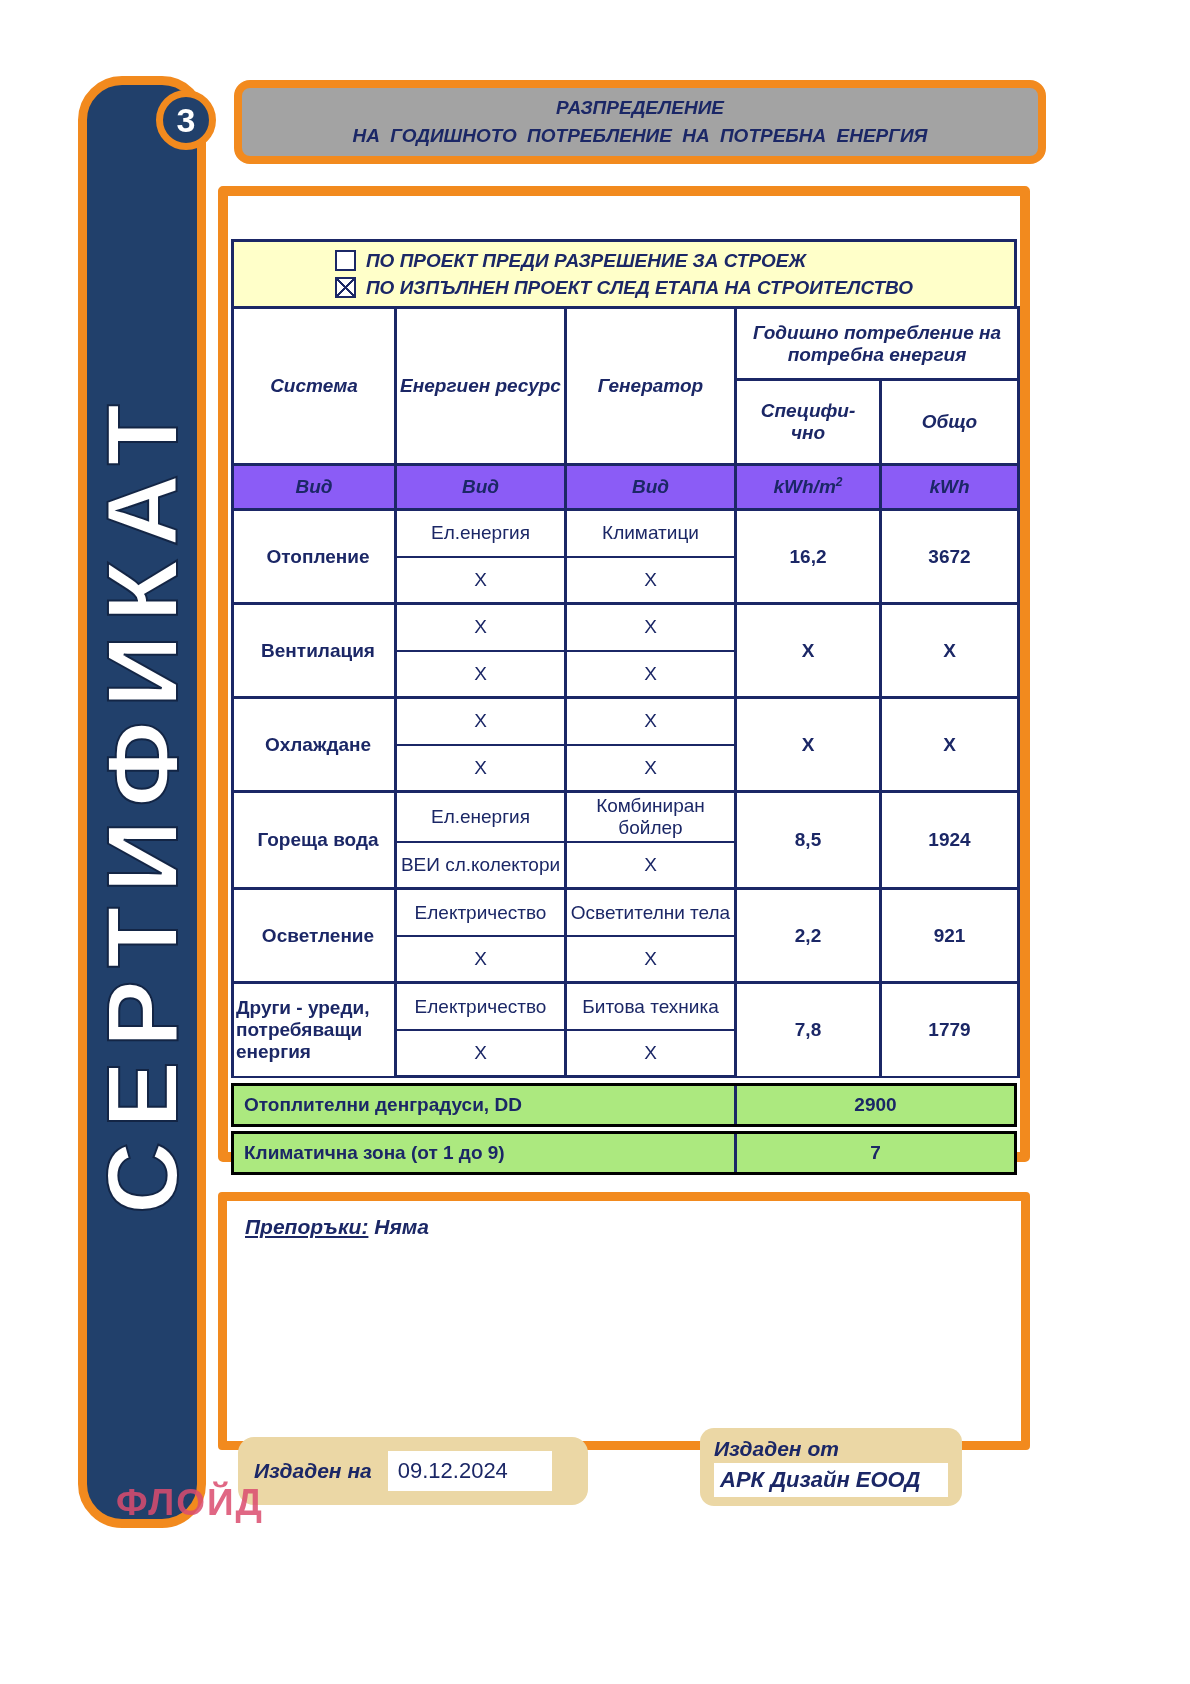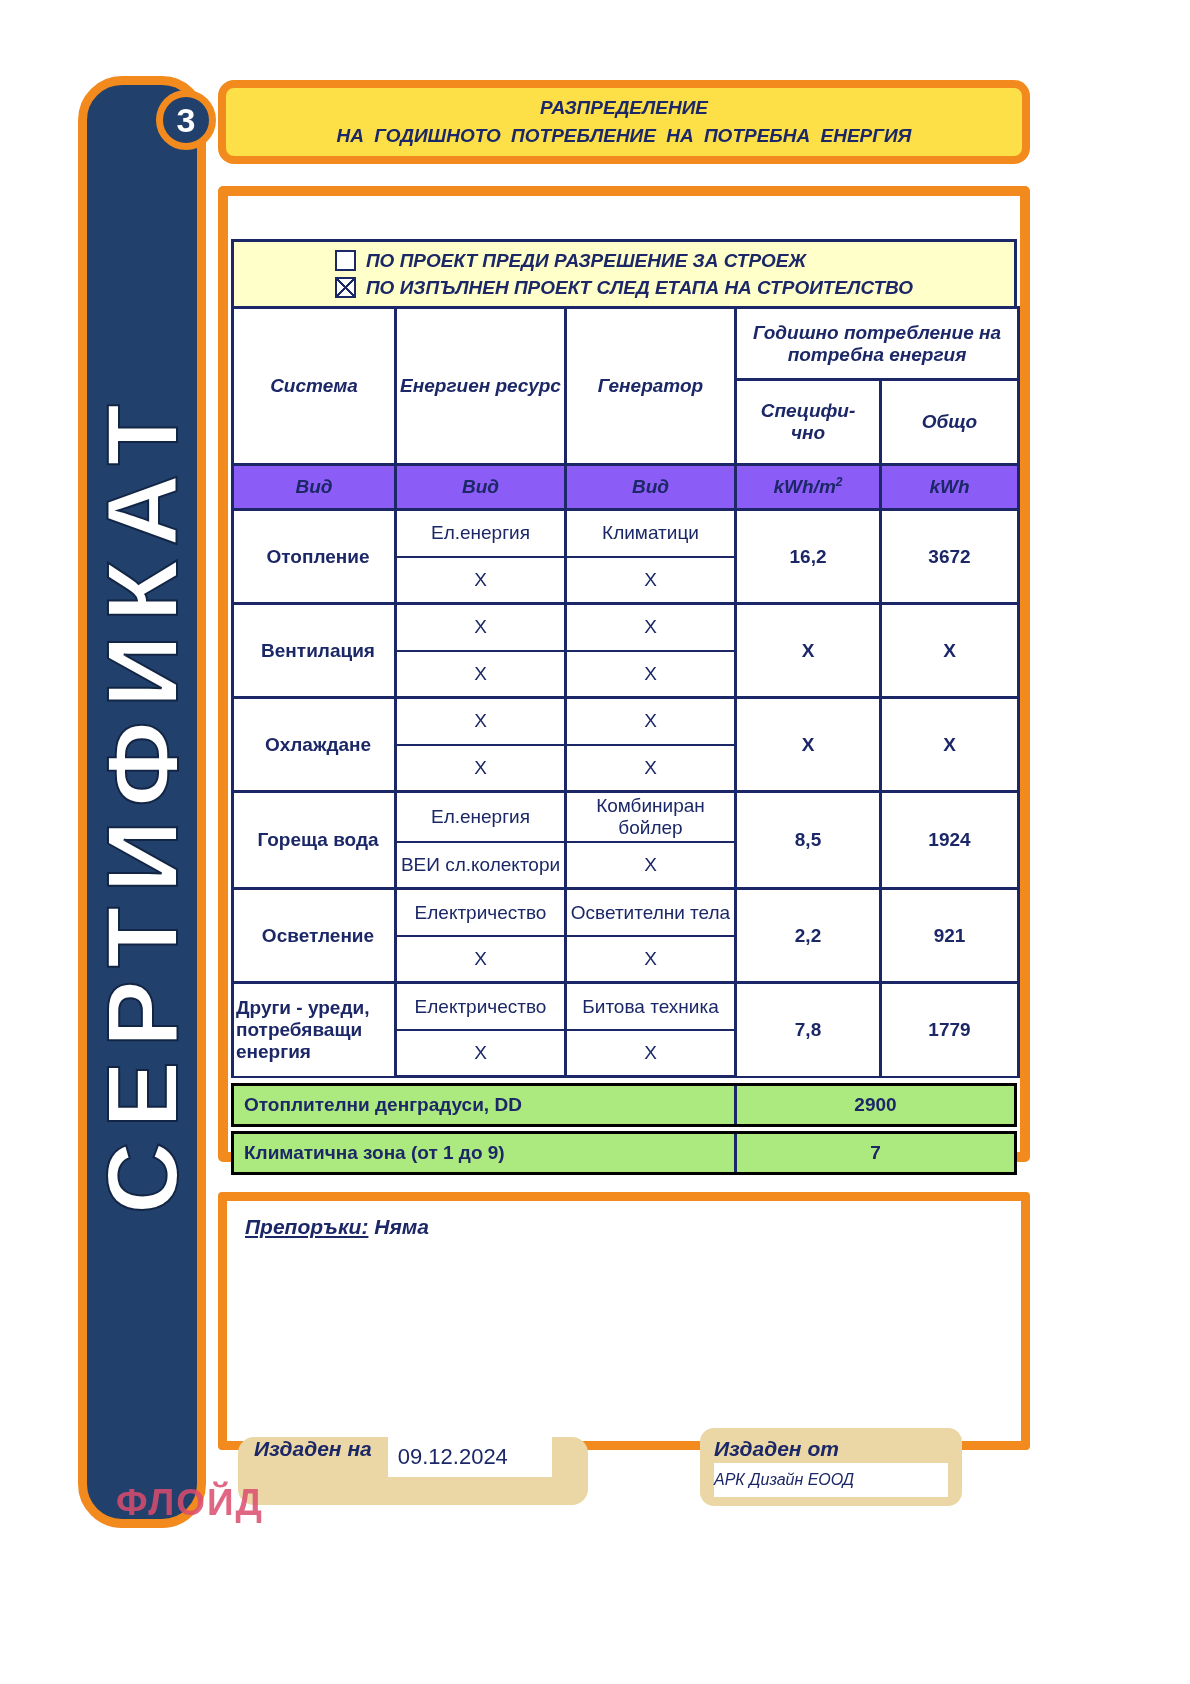--- a/index.html
+++ b/index.html
@@ -24,22 +24,22 @@
   }
   .badge {
     position:absolute; left:156px; top:90px; width:60px; height:60px;
     background:#21406B; border:7px solid #F28A1E; border-radius:50%;
     color:#fff; font-weight:bold; font-size:34px;
     display:flex; align-items:center; justify-content:center; z-index:5;
   }
 
   
   .title-box {
-    position:absolute; left:218px; top:80px; width:812px; height:84px;
-    background:#fde047; border:8px solid #F28A1E; border-radius:16px;
+    position:absolute; left:234px; top:80px; width:812px; height:84px;
+    background:#a3a3a3; border:8px solid #F28A1E; border-radius:16px;
     display:flex; flex-direction:column; align-items:center; justify-content:center;
     font-weight:bold; font-style:italic; font-size:19px; line-height:1.5;
     text-align:center; word-spacing:5px;
   }
 
   
   .main-box {
     position:absolute; left:218px; top:186px; width:812px; height:976px;
     background:#fff; border:10px solid #F28A1E; border-radius:5px; padding:3px;
   }
@@ -94,37 +94,37 @@
   .rec-line { font-size:21px; font-weight:bold; font-style:italic; }
   .rec-line .u { text-decoration:underline; }
   .rec-info {
     margin-top:auto; font-size:19.5px; font-weight:bold; font-style:italic;
     text-align:justify; line-height:1.35; word-spacing:4px;
   }
 
   
   .issued-on {
     position:absolute; left:238px; top:1437px; width:350px; height:68px;
-    background:#EBD7A5; border-radius:16px; display:flex; align-items:flex-start;
+    background:#EBD7A5; border-radius:16px; display:flex; align-items:center;
     gap:16px; padding:0 16px;
   }
   .issued-on .lbl { font-weight:bold; font-style:italic; font-size:21px; }
   .issued-on .field {
     background:#fff; width:164px; height:40px; display:flex; align-items:center;
     padding-left:10px; font-size:22px; color:#1B2766;
   }
   .issued-by {
     position:absolute; left:700px; top:1428px; width:262px; height:78px;
     background:#EBD7A5; border-radius:14px; padding:6px 14px;
     display:flex; flex-direction:column; justify-content:center; gap:2px;
   }
   .issued-by .lbl { font-weight:bold; font-style:italic; font-size:21px; }
   .issued-by .field {
     background:#fff; height:34px; display:flex; align-items:center;
-    font-size:16px; font-weight:normal; font-style:italic;
+    padding-left:6px; font-size:22px; font-weight:bold; font-style:italic;
   }
 
   .watermark {
     position:absolute; left:116px; top:1482px; z-index:6;
     font-size:37px; font-weight:bold; letter-spacing:2px;
     color:rgba(219,76,110,0.85);
   }
   sup { font-size:12px; }
 </style>
 </head>

